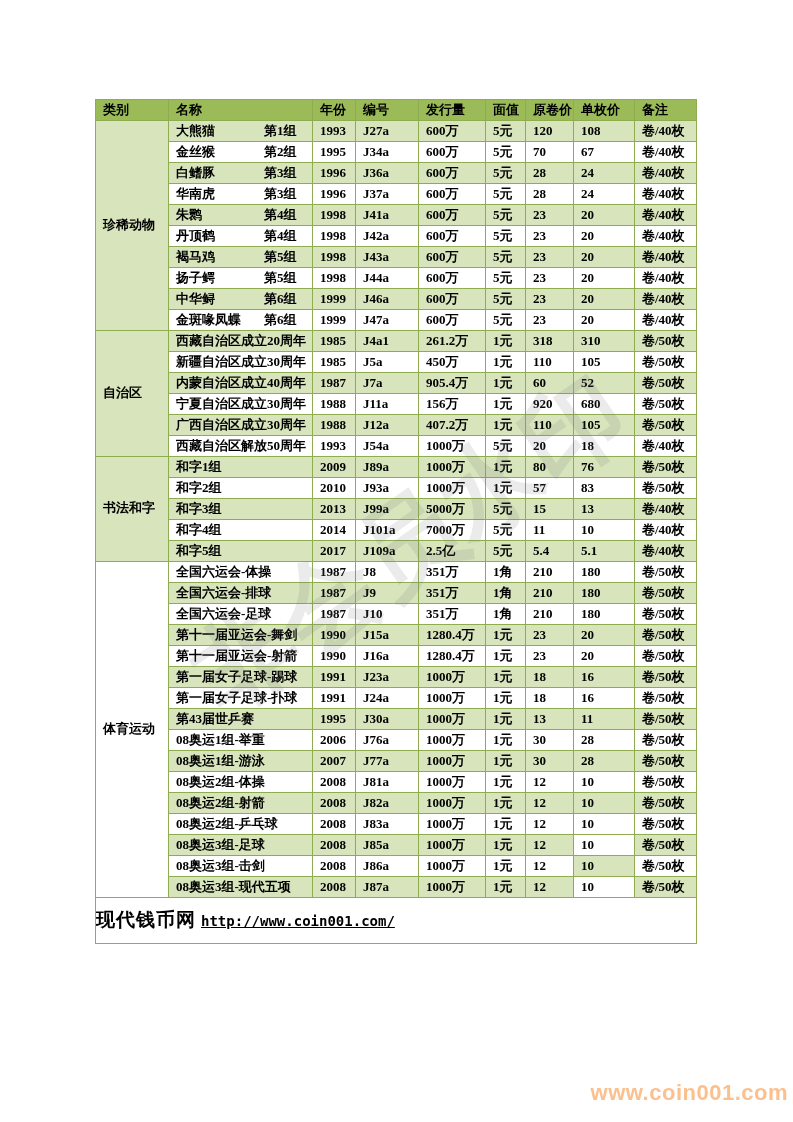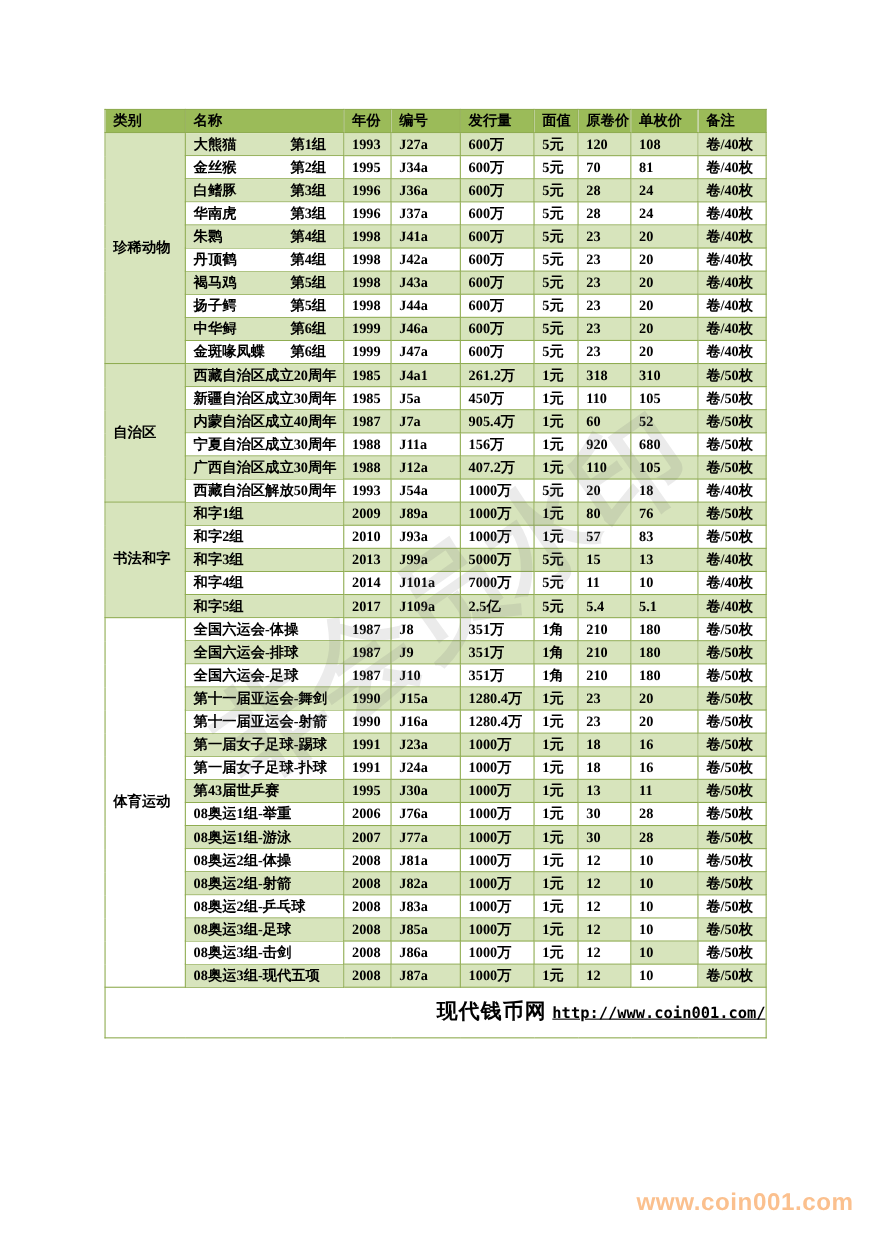--- a/index.html
+++ b/index.html
@@ -37,39 +37,39 @@
   td.name { font-size:12px; position:relative; }
   td.name .group { position:absolute; left:95px; top:0; }
   td.year, td.face { text-align:center; padding:0; }
   td.note { font-size:12px; }
 
   .c-k { color:#000000; }
   .c-g { color:#00A550; }
   .c-r { color:#FF0000; }
 
   tfoot td.footer-cell {
-    background:#ffffff; height:46px; text-align:right; padding:0;
+    background:#ffffff; height:46px; text-align:left; padding:0;
   }
   .site-name { font-size:19px; font-weight:bold; letter-spacing:1px; }
   .site-url  {
     font-family:"DejaVu Sans Mono","Liberation Mono",monospace;
     font-size:14px; font-weight:bold; color:#000;
     text-decoration:underline; margin-left:5px;
   }
 
   .diag-watermark {
     position:absolute; left:205px; top:635px; height:105px;
     font-size:100px; line-height:105px; font-weight:bold;
     color:rgba(110,110,110,0.14);
     white-space:nowrap;
     transform:rotate(-35deg); transform-origin:left center;
     pointer-events:none; z-index:5;
   }
   .corner-watermark {
-    position:absolute; right:17px; top:1080px;
+    position:absolute; right:5px; top:1080px;
     font-family:"Liberation Sans","DejaVu Sans",sans-serif;
     font-size:22px; font-weight:bold; color:#FBC08E;
     letter-spacing:0.5px;
     text-align:right;
   }
 </style>
 </head>
 <body>
 
 <div class="page">
@@ -111,21 +111,21 @@
           <td class="single c-k">108</td>
           <td class="note">卷/40枚</td>
         </tr>
         <tr class="white">
           <td class="name"><span>金丝猴</span><span class="group">第2组</span></td>
           <td class="year">1995</td>
           <td class="code">J34a</td>
           <td class="issue">600万</td>
           <td class="face">5元</td>
           <td class="roll c-g">70</td>
-          <td class="single c-g">81</td>
+          <td class="single c-g">67</td>
           <td class="note">卷/40枚</td>
         </tr>
         <tr class="green">
           <td class="name"><span>白鳍豚</span><span class="group">第3组</span></td>
           <td class="year">1996</td>
           <td class="code">J36a</td>
           <td class="issue">600万</td>
           <td class="face">5元</td>
           <td class="roll c-g">28</td>
           <td class="single c-g">24</td>

